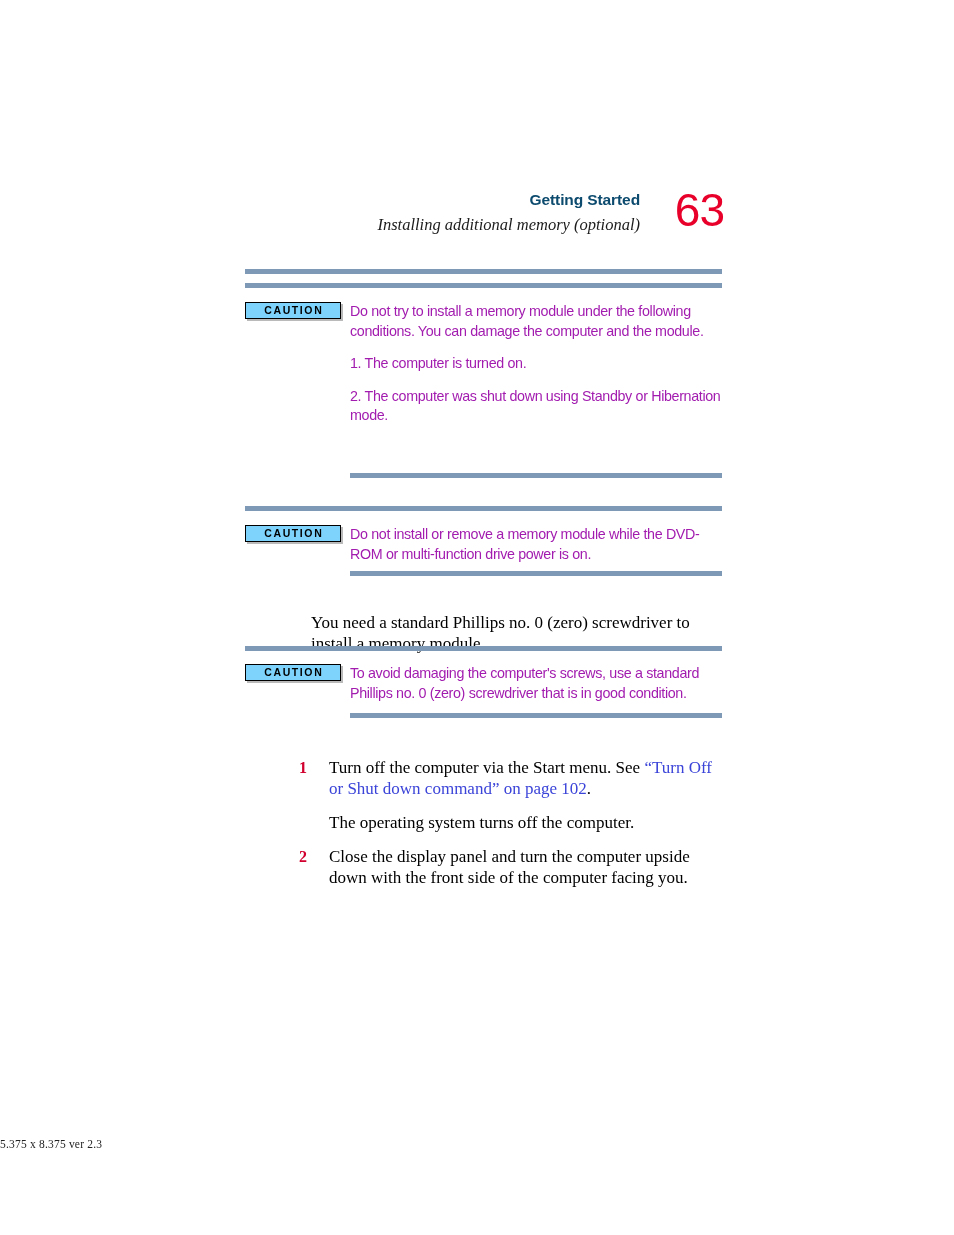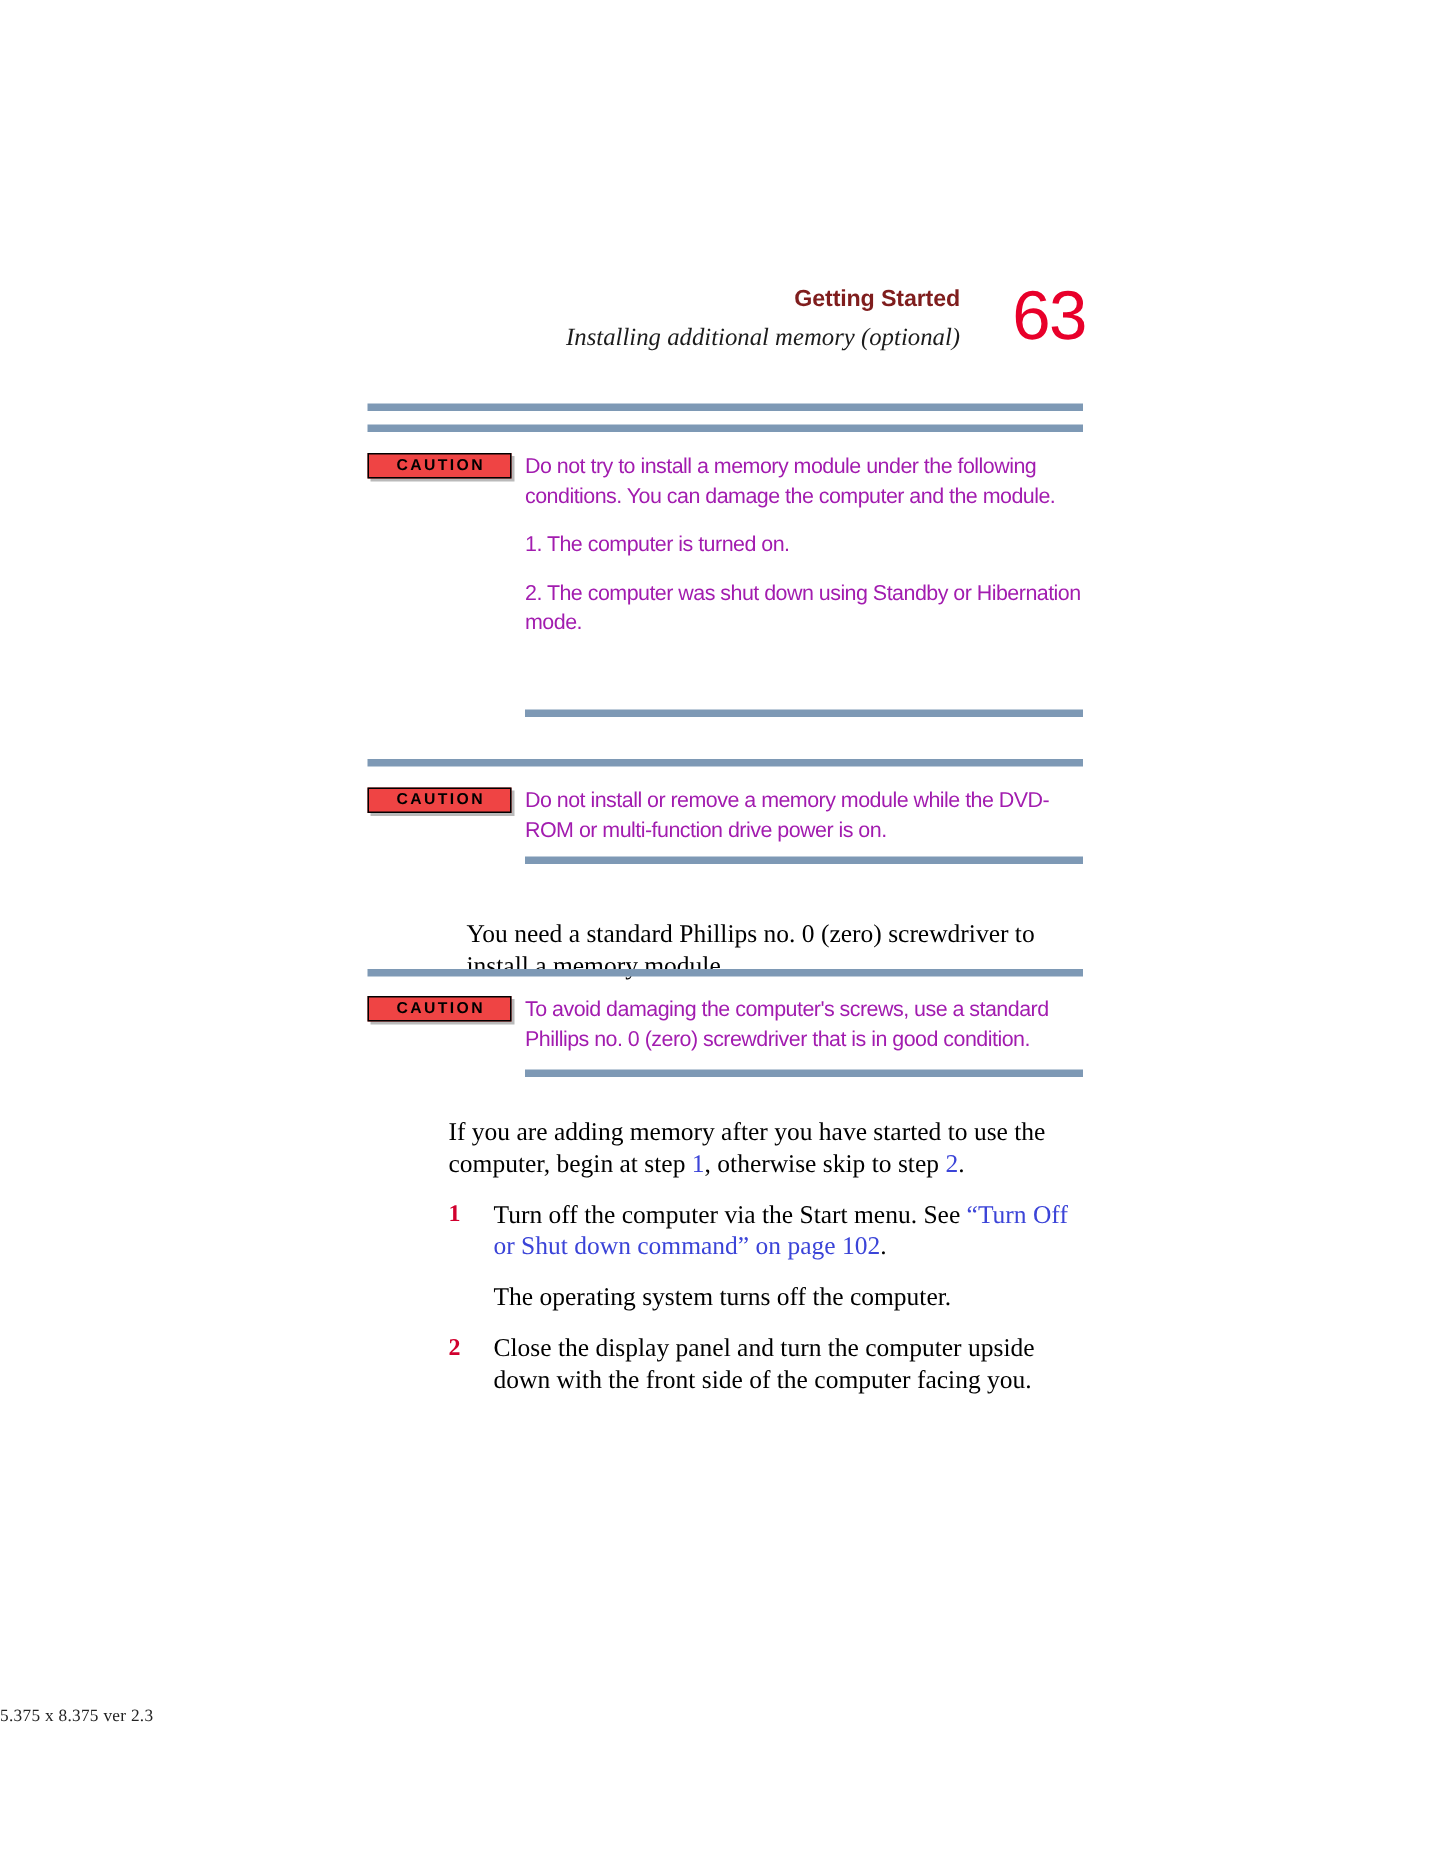--- a/index.html
+++ b/index.html
@@ -36,21 +36,21 @@
     position: absolute;
     right: 84px;
     top: 0;
     text-align: right;
     width: 400px;
   }
   .chapter-title {
     font-family: "Liberation Sans", "DejaVu Sans", sans-serif;
     font-weight: bold;
     font-size: 15.5px;
-    color: #7f1d1d;
+    color: #0c4a6e;
     letter-spacing: -0.1px;
     line-height: 20px;
     white-space: nowrap;
   }
   .section-title {
     font-family: "Liberation Serif", "DejaVu Serif", serif;
     font-style: italic;
     font-size: 16.5px;
     color: #1c1c1c;
     line-height: 22px;
@@ -89,21 +89,21 @@
     position: absolute;
     left: 245px;
     width: 477px;
   }
   .caution-badge {
     position: absolute;
     left: 0;
     top: 0;
     width: 96px;
     height: 17px;
-    background: #ef4444;
+    background: #7dd3fc;
     border: 1.5px solid #000000;
     box-sizing: border-box;
     box-shadow: 2px 2px 0 rgba(130,130,130,0.55);
     text-align: center;
     font-family: "Liberation Sans", "DejaVu Sans", sans-serif;
     font-weight: bold;
     font-size: 10.5px;
     letter-spacing: 1.6px;
     line-height: 14px;
     color: #000000;
@@ -236,21 +236,20 @@
     <div class="caution-badge">CAUTION</div>
     <div class="caution-body">
       <p>To avoid damaging the computer's screws, use a standard Phillips no. 0 (zero) screwdriver that is in good condition.</p>
     </div>
   </div>
 
   <div class="rule rule-indent" style="top:713px;"></div>
 
   <div class="steps" style="top:744px;">
 
-    <div><span>If you are adding memory after you have started to use the computer, begin at step </span><span class="stepref">1</span><span>, otherwise skip to step </span><span class="stepref">2</span><span>.</span></div>
 
     <div class="step">
       <span class="step-num">1</span><span>Turn off the computer via the Start menu. See </span><span class="xref">“Turn Off or Shut down command” on page 102</span><span>.</span>
     </div>
 
     <div class="step-sub">The operating system turns off the computer.</div>
 
     <div class="step">
       <span class="step-num">2</span><span>Close the display panel and turn the computer upside down with the front side of the computer facing you.</span>
     </div>

